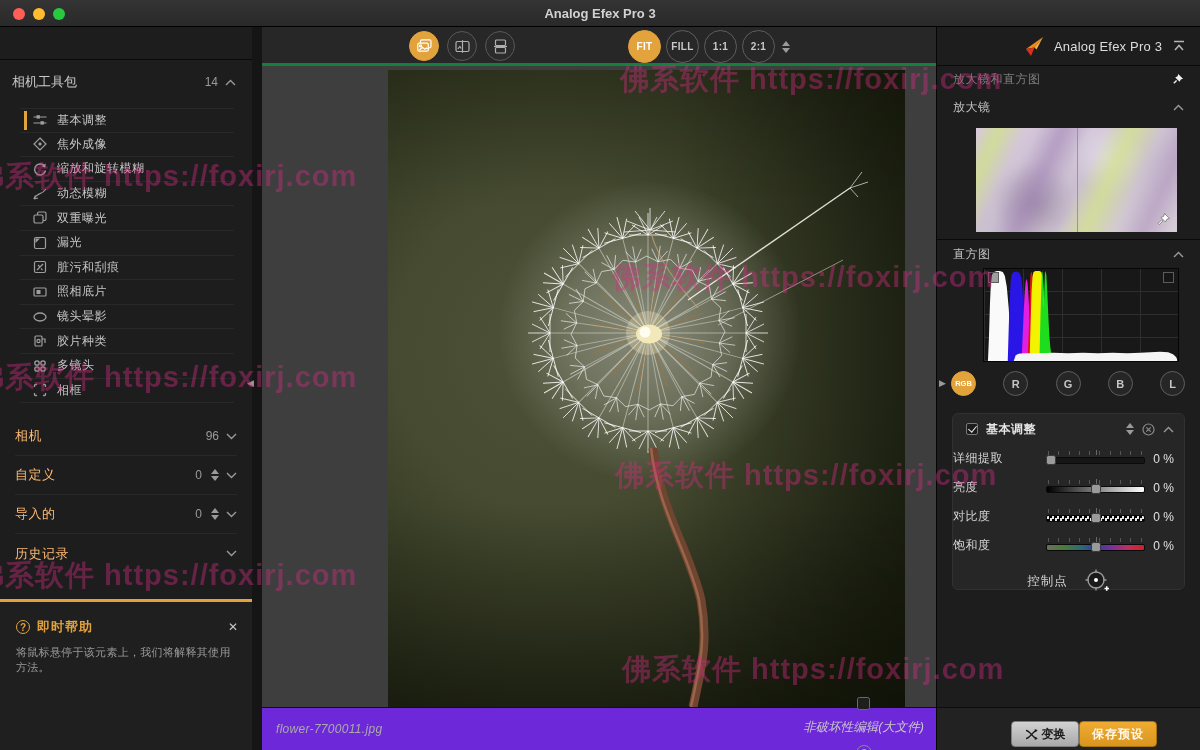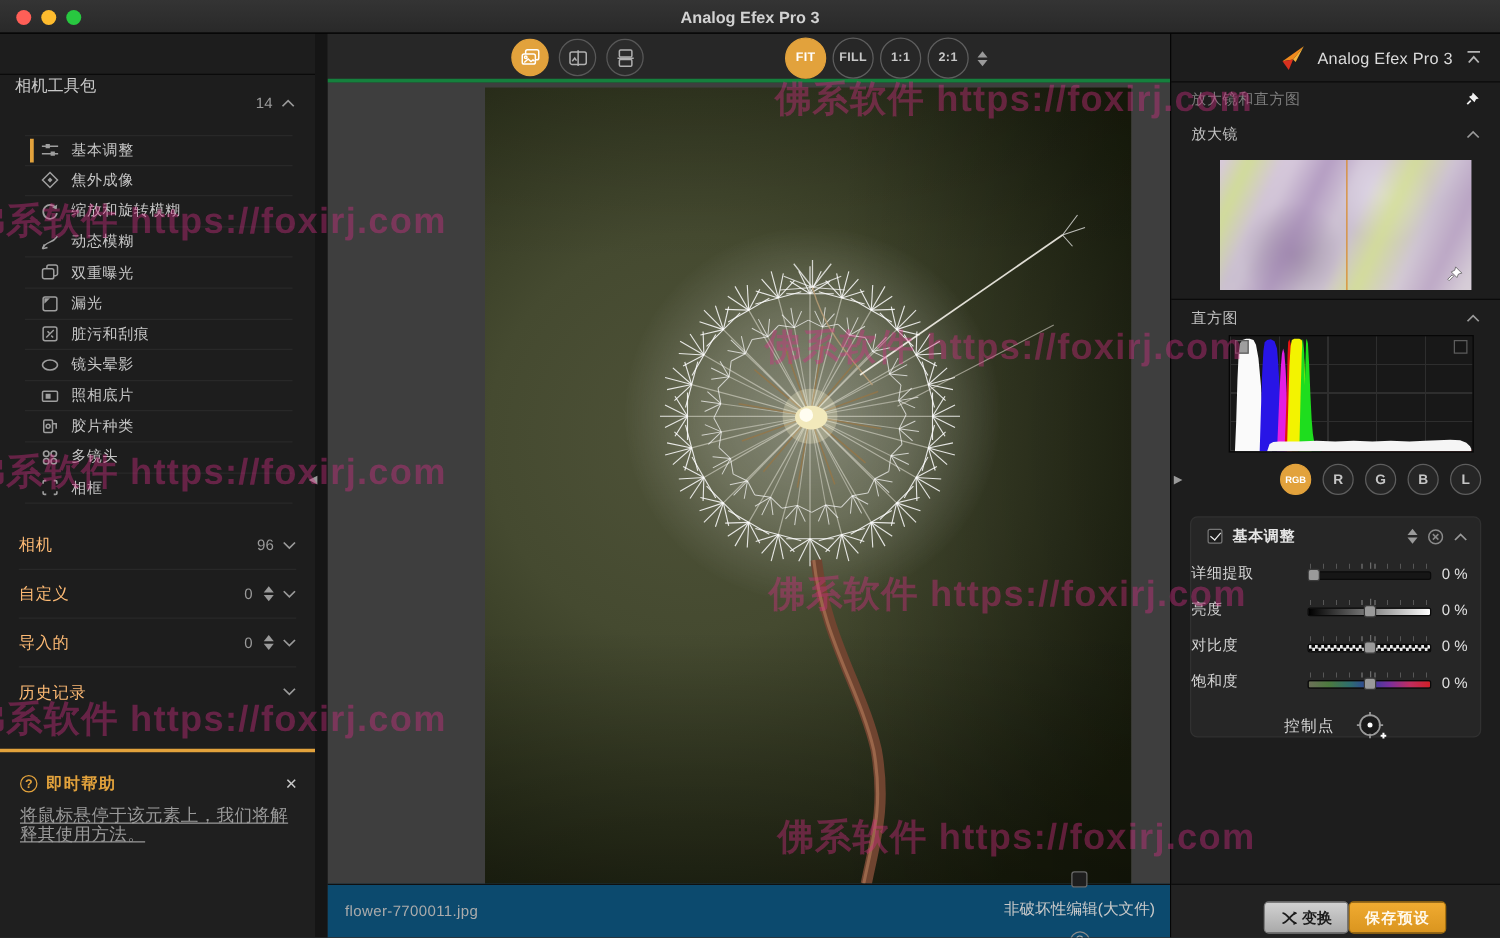--- a/index.html
+++ b/index.html
@@ -14,21 +14,21 @@
     background:linear-gradient(#343434,#292929);border-bottom:1px solid #000;z-index:5;}
   .tl{position:absolute;top:7.5px;width:12px;height:12px;border-radius:50%;}
   .tl.red{left:13px;background:#ff5f57;}
   .tl.yellow{left:33px;background:#febc2e;}
   .tl.green{left:53px;background:#28c840;}
   #win-title{position:absolute;left:0;right:0;top:6px;text-align:center;
     font-size:13px;font-weight:bold;color:#d2d2d2;}
   
   #sidebar{position:absolute;left:0;top:27px;width:252px;height:723px;background:#1d1d1d;}
   .sb-top{height:33px;border-bottom:1px solid #0a0a0a;}
-  .toolkit-header{display:flex;height:44px;padding:0 16px 0 12px;gap:28px;}
+  .toolkit-header{display:flex;align-items:center;height:44px;padding:0 16px 0 12px;gap:28px;}
   .toolkit-header .t{font-size:13px;color:#c9c9c9;}
   .toolkit-header .right{margin-left:auto;display:flex;align-items:center;gap:7px;color:#9a9a9a;font-size:12px;}
   .tool-list{margin:4px 18px 0 20px;}
   .tool-row{position:relative;display:flex;align-items:center;height:24.6px;
     padding-left:12px;border-bottom:1px solid #282828;cursor:default;}
   .tool-row:first-child{border-top:1px solid #282828;}
   .tool-row .ticon{width:16px;height:16px;margin-right:9px;flex:0 0 16px;opacity:.85;}
   .tool-row .tlabel{font-size:12px;color:#c6c6c6;letter-spacing:.5px;}
   .tool-row.selected::before{content:"";position:absolute;left:4px;top:2px;bottom:2px;width:2.5px;background:#e2a23c;}
   .sb-sections{margin:14px 15px 0 15px;}
@@ -36,21 +36,21 @@
   .sb-section:last-child{border-bottom:none;}
   .sb-section .slabel{font-size:13px;color:#fdba74;letter-spacing:.5px;}
   .sb-section .sright{margin-left:auto;display:flex;align-items:center;gap:7px;color:#9a9a9a;font-size:12px;}
   .orange-rule{position:absolute;left:0;top:572px;width:252px;height:2.5px;background:#e2a23c;}
   #help-panel{position:absolute;left:0;top:575px;width:252px;bottom:0;background:#1f1f1f;padding:16px 14px 0 16px;}
   .help-head{display:flex;align-items:center;}
   .qcircle{width:14px;height:14px;border-radius:50%;border:1.4px solid #e2a23c;color:#e2a23c;
     font-size:10px;font-weight:bold;display:flex;align-items:center;justify-content:center;margin-right:7px;}
   .help-title{color:#e2a23c;font-size:13px;font-weight:bold;letter-spacing:1px;}
   .help-close{margin-left:auto;color:#c9c9c9;font-size:12px;cursor:default;}
-  .help-body{margin-top:9px;font-size:14px;color:#9a9a9a;letter-spacing:.3px;line-height:15px;text-decoration:underline;}
+  .help-body{margin-top:9px;font-size:11px;color:#9a9a9a;letter-spacing:.3px;line-height:15px;}
   
   .vdiv{position:absolute;top:27px;width:10px;height:723px;background:#151515;z-index:2;}
   #vdiv-left{left:252px;}
   .collapse-arrow{position:absolute;top:378px;font-size:9px;color:#9a9a9a;z-index:6;}
   
   #canvas{position:absolute;left:262px;top:27px;width:674px;height:723px;background:#3e3e3e;}
   #canvas-toolbar{position:absolute;left:0;top:0;width:100%;height:39px;background:#272727;border-bottom:3px solid #15803d;}
   .mode-group{position:absolute;left:147px;top:4px;display:flex;gap:8px;}
   .mode-btn{width:30px;height:30px;border-radius:50%;background:#2b2b2b;border:1px solid #585858;
     display:flex;align-items:center;justify-content:center;}
@@ -68,22 +68,22 @@
     background:
       radial-gradient(circle 430px at 32% 44%, #4e5238 0%, #454a30 38%, #343922 64%, #252a16 88%, #20250f 100%);}
   #photo .shade-r{position:absolute;inset:0;background:linear-gradient(90deg,rgba(0,0,0,0) 55%,rgba(0,0,0,.28) 100%);}
   #photo .shade-b{position:absolute;inset:0;background:linear-gradient(180deg,rgba(0,0,0,.12) 0%,rgba(0,0,0,0) 22%,rgba(0,0,0,0) 68%,rgba(0,0,0,.3) 100%);}
   .fluff-glow{position:absolute;left:112px;top:112px;width:300px;height:300px;border-radius:50%;
     background:radial-gradient(circle, rgba(255,255,255,.34) 0%, rgba(250,250,245,.2) 40%, rgba(255,255,255,.07) 60%, transparent 72%);
     filter:blur(2px);}
   .dandelion-svg{position:absolute;left:110px;top:113px;}
   .stem-svg,.seeds-svg{position:absolute;left:0;top:0;}
   
-  #canvas-bottombar{position:absolute;left:0;bottom:0;width:100%;height:43px;background:#0c4a6e;
-    border-top:1px solid #101010;display:flex;align-items:center;padding:0 12px 0 14px;}
+  #canvas-bottombar{position:absolute;left:0;bottom:0;width:100%;height:43px;background:#6d28d9;
+    border-top:1px solid #101010;display:flex;align-items:center;padding:0 12px 0 14px;font-style:italic;}
   #filename{font-size:12px;color:#ababab;letter-spacing:.3px;}
   .nd-group{margin-left:auto;display:flex;align-items:center;gap:9px;flex-direction:column;}
   .checkbox{width:13px;height:13px;border:1px solid #6a6a6a;border-radius:2.5px;background:#1e1e1e;}
   .nd-label{font-size:12.5px;color:#c9c9c9;}
   .qmark{width:16px;height:16px;border-radius:50%;border:1px solid #8a8a8a;color:#aaa;font-size:11px;
     display:flex;align-items:center;justify-content:center;}
   
   #rightpanel{position:absolute;left:936px;top:27px;width:264px;height:723px;background:#1d1d1d;border-left:1px solid #050505;}
   .rp-header{height:39px;border-bottom:1px solid #0a0a0a;display:flex;align-items:center;padding:0 14px 0 86px;}
   .rp-header .apptitle{font-size:13px;color:#dcdcdc;margin-left:9px;letter-spacing:.2px;}
@@ -106,21 +106,21 @@
   .loupe .centerline{position:absolute;left:50%;top:0;width:1.5px;height:100%;background:#d98a2b;}
   .loupe .pin{position:absolute;right:6px;bottom:5px;}
   .rp-divider{position:absolute;left:0;width:264px;height:1px;background:#0a0a0a;}
   .histogram{position:absolute;left:46px;top:241px;width:196px;height:94px;background:#181818;border:1px solid #060606;
     background-image:
       repeating-linear-gradient(90deg,#2e2e2e 0 1px,transparent 1px 39px),
       repeating-linear-gradient(0deg,#2e2e2e 0 1px,transparent 1px 23px);}
   .histogram svg{position:absolute;inset:0;}
   .hist-cb{position:absolute;top:3px;width:11px;height:11px;border:1px solid #5c5c5c;background:rgba(20,20,20,.4);}
   .hist-cb.l{left:4px;} .hist-cb.r{right:4px;}
-  .channel-row{position:absolute;left:0;top:344px;width:248px;display:flex;justify-content:flex-end;gap:9px;padding-left:14px;}
+  .channel-row{position:absolute;left:0;top:344px;width:248px;display:flex;justify-content:space-between;gap:9px;padding-left:14px;}
   .chan{width:25px;height:25px;border-radius:50%;border:1.5px solid #5e5e5e;background:#262626;color:#c6c6c6;
     font-size:11px;font-weight:bold;display:flex;align-items:center;justify-content:center;}
   .chan.rgb{background:#e2a23c;border-color:#e2a23c;color:#fff;font-size:7.5px;}
   .basic-panel{position:absolute;left:15px;top:386px;width:233px;height:177px;background:#262626;
     border:1px solid #313131;border-radius:6px;}
   .bp-header{display:flex;align-items:center;height:30px;padding:0 10px 0 13px;}
   .bp-check{width:12px;height:12px;border:1px solid #777;border-radius:2px;background:#1c1c1c;position:relative;margin-right:8px;}
   .bp-check::after{content:"";position:absolute;left:2.5px;top:0px;width:4px;height:7px;
     border:solid #efefef;border-width:0 1.6px 1.6px 0;transform:rotate(40deg);}
   .bp-title{font-size:12px;font-weight:bold;color:#e6e6e6;letter-spacing:.5px;}
@@ -233,32 +233,32 @@
       <svg class="ticon" viewBox="0 0 16 16">
           <g stroke="#b5b5b5" stroke-width="1.2" fill="none">
             <rect x="2.5" y="2.5" width="11" height="11" rx="1.5"></rect>
             <path d="M5 11 L11 5 M6 6 L7.5 7.5 M9 9.5 L10.5 11"></path>
           </g>
         </svg>
       <span class="tlabel">脏污和刮痕</span>
     </div>
     <div class="tool-row">
       <svg class="ticon" viewBox="0 0 16 16">
-          <ellipse cx="8" cy="8" rx="6" ry="4" stroke="#b5b5b5" stroke-width="1.3" fill="none"></ellipse>
-        </svg>
-      <span class="tlabel">镜头晕影</span>
-    </div>
-    <div class="tool-row">
-      <svg class="ticon" viewBox="0 0 16 16">
           <g stroke="#b5b5b5" stroke-width="1.2" fill="none">
             <rect x="2" y="4" width="12" height="8" rx="1"></rect>
             <rect x="4.5" y="6" width="4" height="4" fill="#b5b5b5" stroke="none"></rect>
           </g>
         </svg>
       <span class="tlabel">照相底片</span>
+    </div>
+    <div class="tool-row">
+      <svg class="ticon" viewBox="0 0 16 16">
+          <ellipse cx="8" cy="8" rx="6" ry="4" stroke="#b5b5b5" stroke-width="1.3" fill="none"></ellipse>
+        </svg>
+      <span class="tlabel">镜头晕影</span>
     </div>
     <div class="tool-row">
       <svg class="ticon" viewBox="0 0 16 16">
           <g stroke="#b5b5b5" stroke-width="1.2" fill="none">
             <rect x="3" y="3" width="7" height="10" rx="1"></rect>
             <path d="M10 6 H13 V10"></path>
             <circle cx="6.5" cy="8" r="1.6"></circle>
           </g>
         </svg>
       <span class="tlabel">胶片种类</span>

